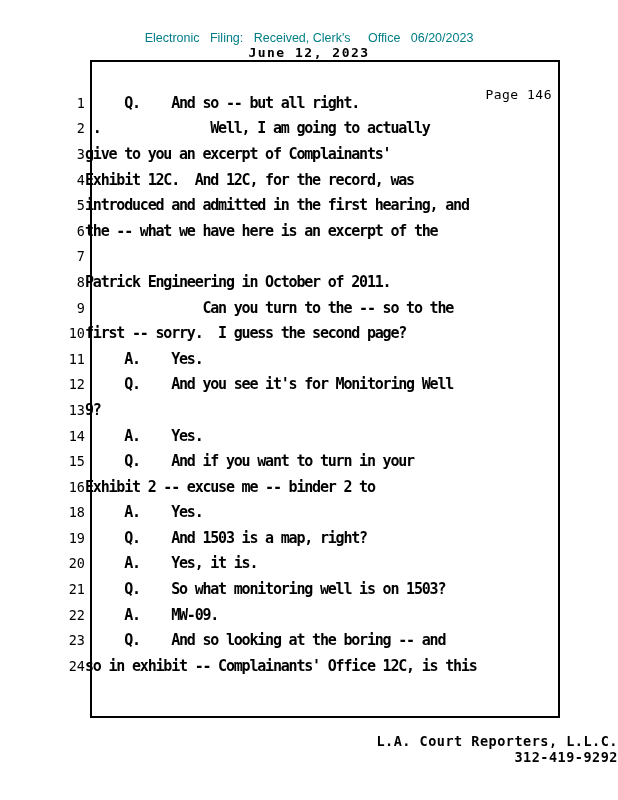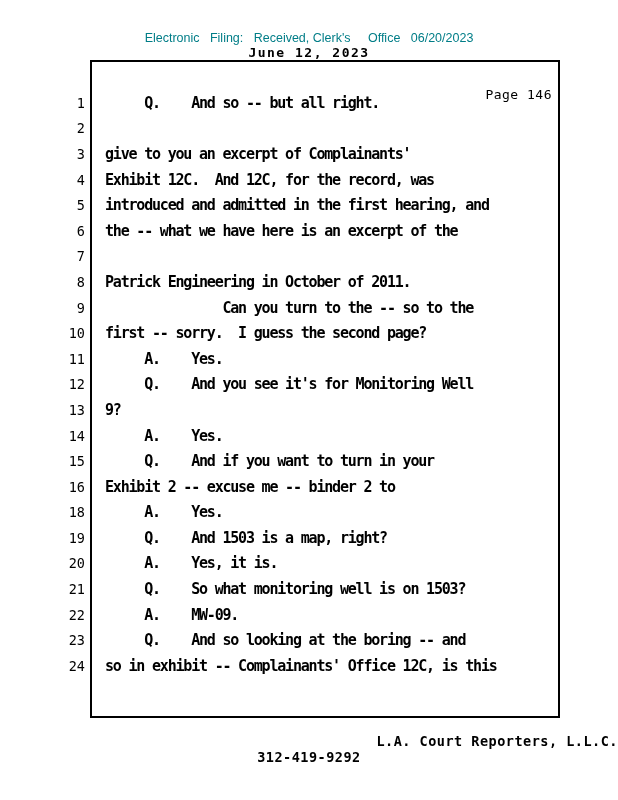--- a/index.html
+++ b/index.html
@@ -70,21 +70,20 @@
   }
 
   .line-num {
     width: 30px;
     text-align: right;
     font-size: 13.5px;
     flex: none;
   }
 
   .line-text {
-    margin-left: 20px;
     white-space: pre;
     font-size: 15px;
     font-weight: bold;
     letter-spacing: -1.2px;
   }
 
   .footer-company {
     position: absolute;
     top: 733px;
     left: 0;
@@ -94,21 +93,21 @@
     font-weight: bold;
     letter-spacing: 0.5px;
     white-space: pre;
   }
 
   .footer-phone {
     position: absolute;
     top: 749px;
     left: 0;
     width: 100%;
-    text-align: center;
+    text-align: right;
     font-size: 13.5px;
     font-weight: bold;
     letter-spacing: 0.5px;
     white-space: pre;
   }
 </style>
 </head>
 <body>
 
 <div class="filing-line" style="color: rgb(0, 125, 135);">Electronic   Filing:   Received, Clerk's     Office   06/20/2023</div>
@@ -120,20 +119,21 @@
 <div class="page-label">Page 146</div>
 
 <div class="lines">
   <div class="line-row">
     <span class="line-num">1</span>
     <span class="line-text">     Q.    And so -- but all right.</span>
   </div>
 
   <div class="line-row">
     <span class="line-num">2</span>
+    <span class="line-text"> .              Well, I am going to actually</span>
   </div>
 
   <div class="line-row">
     <span class="line-num">3</span>
     <span class="line-text">give to you an excerpt of Complainants'</span>
   </div>
 
   <div class="line-row">
     <span class="line-num">4</span>
     <span class="line-text">Exhibit 12C.  And 12C, for the record, was</span>

